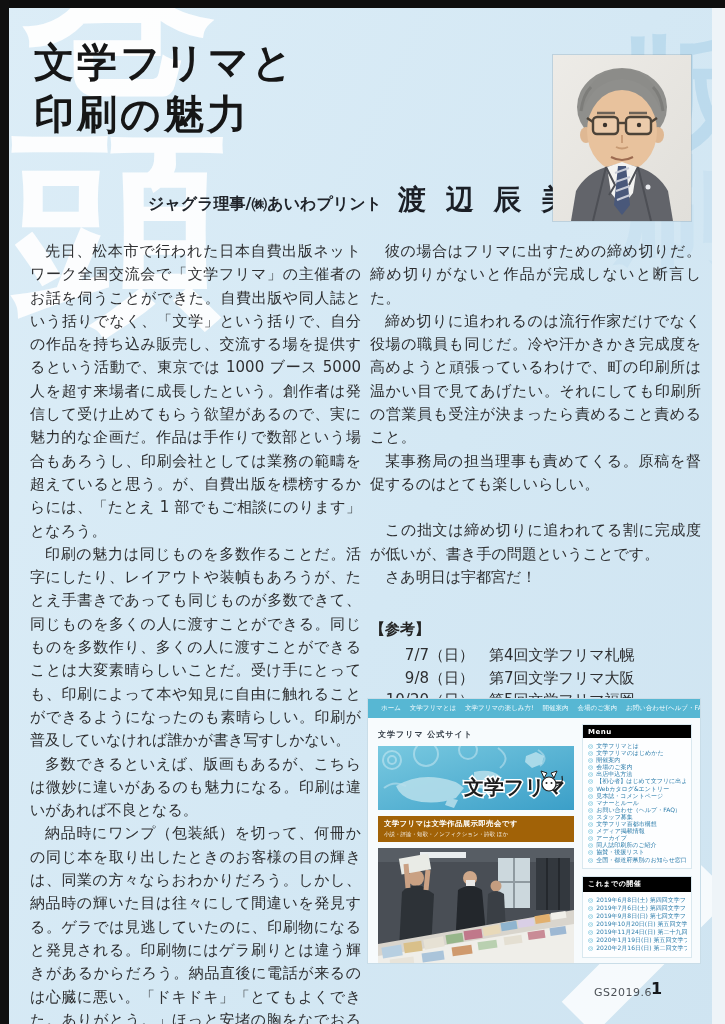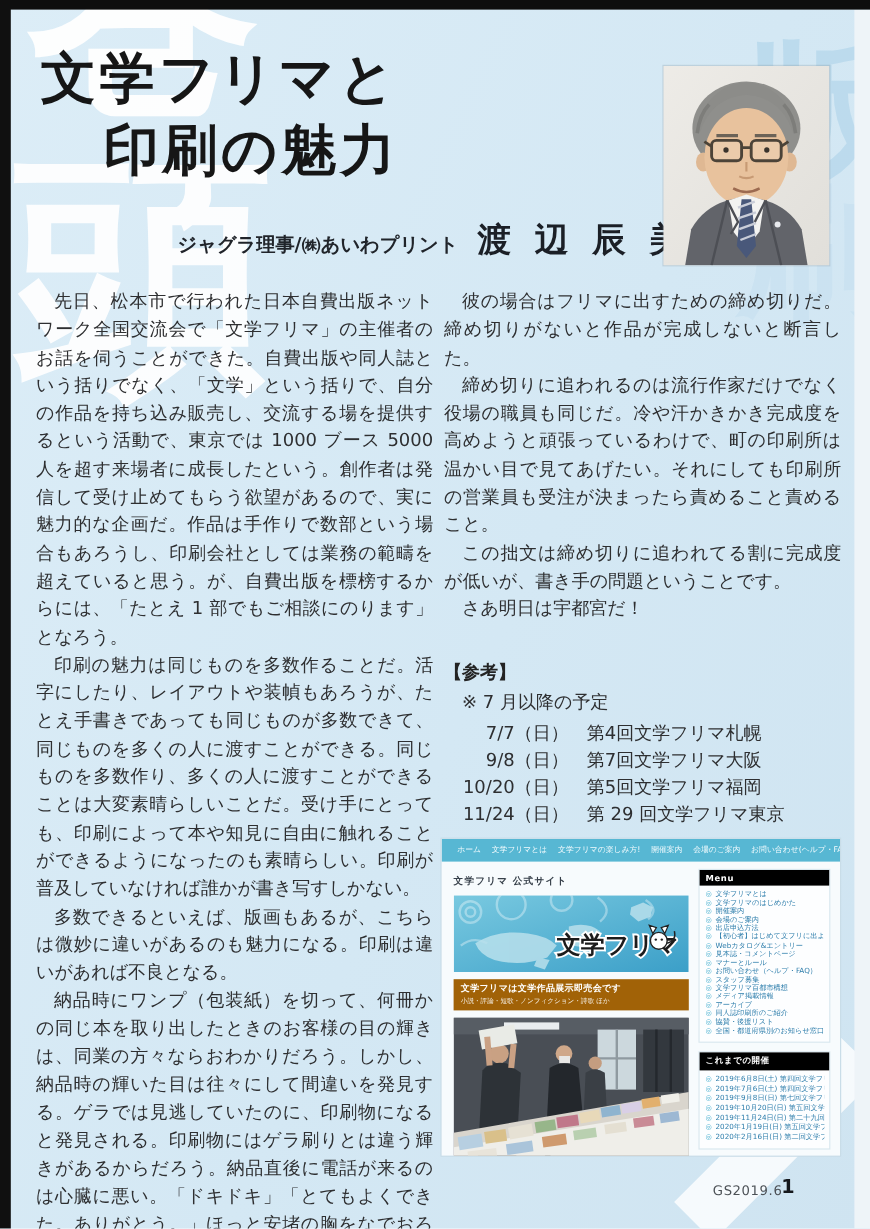--- a/index.html
+++ b/index.html
@@ -18,22 +18,22 @@
   .bg-kanji { position:absolute; font-weight:800; line-height:1; z-index:1;
               font-family:"DejaVu Sans",sans-serif; pointer-events:none; }
   .bg-k1 { left:22px; top:-92px; font-size:195px; color:#ffffff; opacity:.95; }
   .bg-k2 { left:12px; top:118px; font-size:215px; color:#ffffff; opacity:.92; }
   .bg-k3 { right:-24px; top:30px;  font-size:128px; color:#b7d8ec; opacity:.8; }
   .bg-k4 { right:-18px; top:148px; font-size:128px; color:#c6e0f0; opacity:.6; }
 
   .chevron { position:absolute; left:560px; top:772px; z-index:1; }
 
   
-  .title { position:absolute; left:34px; top:36px; z-index:2; font-size:46px; font-weight:800;
-           color:#161616; line-height:1.3; letter-spacing:3px;text-align:right; }
+  .title { position:absolute; left:34px; top:36px; z-index:2; font-size:40px; font-weight:800;
+           color:#161616; line-height:1.3; letter-spacing:3px; }
   .author-row { position:absolute; left:148px; top:181px; z-index:2; display:flex; align-items:baseline; gap:16px; white-space:nowrap; }
   .affil { font-size:16px; font-weight:600; color:#20242a; }
   .name  { font-size:28px; font-family:"DejaVu Serif","Liberation Serif",serif; font-weight:600;
            color:#1b1f26; letter-spacing:5px; }
   .portrait { position:absolute; left:553px; top:55px; width:138px; height:166px; z-index:2;
               background:#e9e7e2; box-shadow:0 0 0 1px rgba(120,140,150,.25); }
 
   
   .col { position:absolute; top:240px; width:331px; z-index:2; font-size:15px; line-height:23.3px;
          color:#2e2f31; text-align:justify; word-break:break-all; }
@@ -152,26 +152,26 @@
         <p>多数できるといえば、版画もあるが、こちらは微妙に違いがあるのも魅力になる。印刷は違いがあれば不良となる。</p>
         <p>納品時にワンプ（包装紙）を切って、何冊かの同じ本を取り出したときのお客様の目の輝きは、同業の方々ならおわかりだろう。しかし、納品時の輝いた目は往々にして間違いを発見する。ゲラでは見逃していたのに、印刷物になると発見される。印刷物にはゲラ刷りとは違う輝きがあるからだろう。納品直後に電話が来るのは心臓に悪い。「ドキドキ」「とてもよくできた。ありがとう。」ほっと安堵の胸をなでおろす一瞬だ。</p>
       </div>
   </div>
 
   <div class="col col-right">
     <div data-list="right_column.paragraphs">
 
     <p>彼の場合はフリマに出すための締め切りだ。締め切りがないと作品が完成しないと断言した。</p>
         <p>締め切りに追われるのは流行作家だけでなく役場の職員も同じだ。冷や汗かきかき完成度を高めようと頑張っているわけで、町の印刷所は温かい目で見てあげたい。それにしても印刷所の営業員も受注が決まったら責めること責めること。</p>
+        <p>某事務局の担当理事も責めてくる。原稿を督促するのはとても楽しいらしい。</p>
         <p>この拙文は締め切りに追われてる割に完成度が低いが、書き手の問題ということです。</p>
       </div>
     <div class="closing">さあ明日は宇都宮だ！</div>
 
     <div class="ref-heading">【参考】</div>
-    <div class="ref-note">※ 7 月以降の予定</div>
     <div class="schedule" data-list="right_column.reference.schedule">
 
         <div class="row">
           <span class="s-date">7/7（日）</span>
           <span class="s-event">第4回文学フリマ札幌</span>
         </div>
 
         <div class="row">
           <span class="s-date">9/8（日）</span>
           <span class="s-event">第7回文学フリマ大阪</span>

